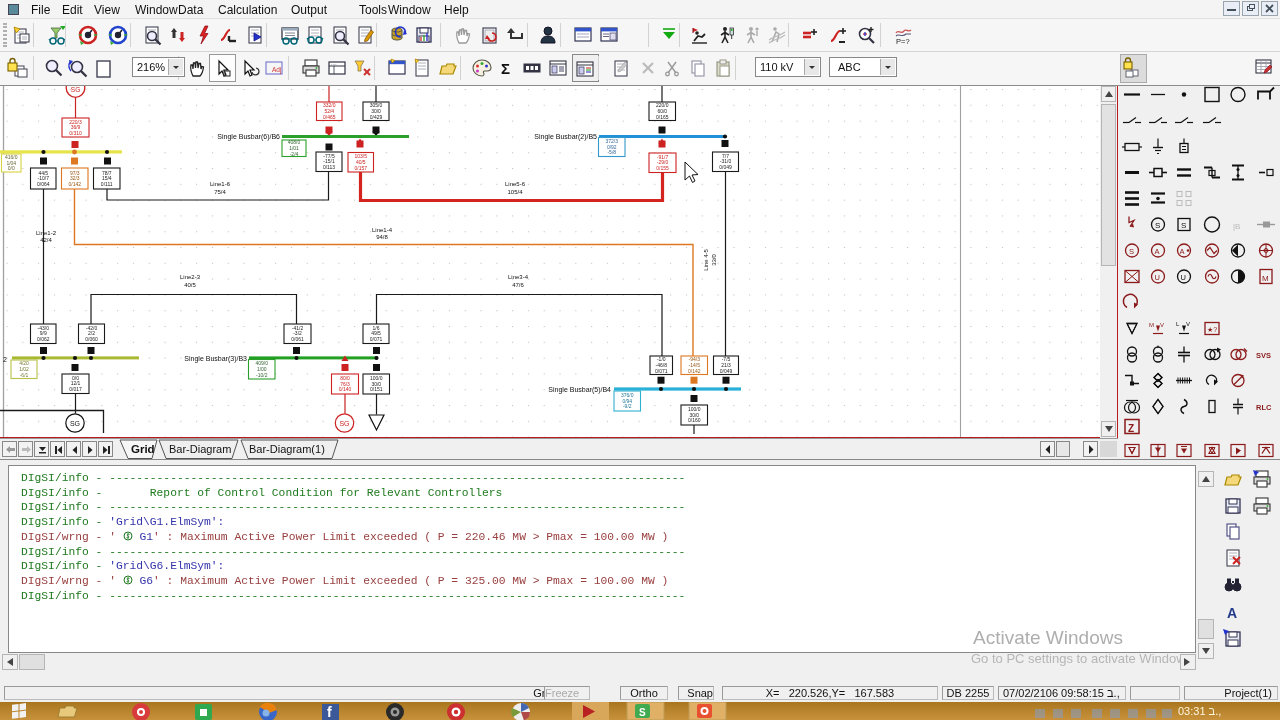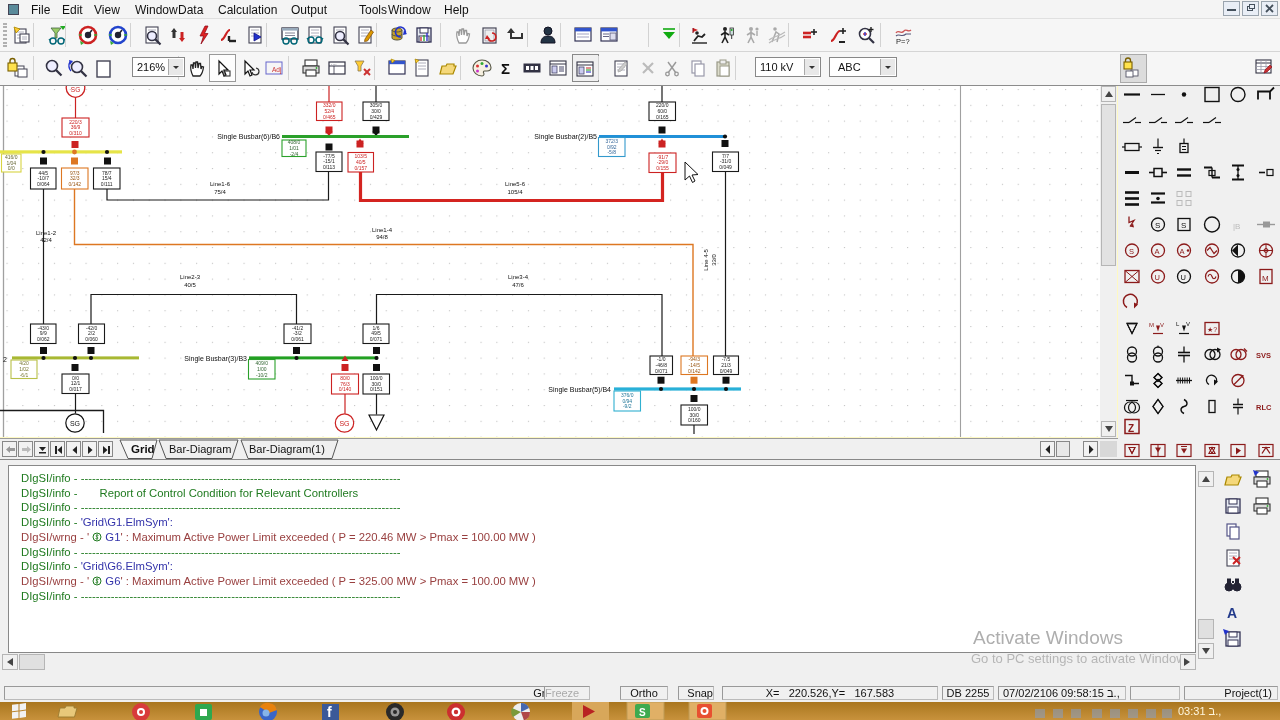--- a/index.html
+++ b/index.html
@@ -1,29 +1,29 @@
 <!DOCTYPE html>
 <html><head><meta charset="utf-8"><style>
 
 *{margin:0;padding:0;box-sizing:border-box;}
 html,body{width:1280px;height:720px;overflow:hidden;font-family:"Liberation Sans",sans-serif;background:#f0f0f0;}
 .abs{position:absolute;}
-#root{position:relative;width:1280px;height:720px;background:#fef9c3;}
+#root{position:relative;width:1280px;height:720px;background:#b91c1c;}
 .menubar{left:0;top:0;width:1280px;height:19px;background:#f4f4f4;border-bottom:1px solid #e0e0e0;font-size:12px;color:#111;}
 .menubar span.mi{position:absolute;top:3px;}
 .tb1{left:0;top:19px;width:1280px;height:33px;background:#f6f6f6;border-bottom:1px solid #d5d5d5;}
 .tb2{left:0;top:52px;width:1280px;height:34px;background:#f6f6f6;border-bottom:1px solid #8c8c8c;}
 .vsep{position:absolute;width:1px;height:24px;top:4px;background:#d2d2d2;}
 .combo{position:absolute;background:#fff;border:1px solid #888;height:20px;font-size:11px;color:#111;line-height:18px;padding-left:4px;margin-left:9px;}
 .combo .da{position:absolute;right:1px;top:1px;bottom:1px;width:15px;background:#e8e8e8;border-left:1px solid #aaa;}
 .combo .da:after{content:"";position:absolute;left:4px;top:7px;border:3.5px solid transparent;border-top-color:#333;}
 .tabbar{left:0;top:438px;width:1118px;height:21px;background:#f0f0f0;border-top:1px solid #9a9a9a;}
 .navbtn{position:absolute;top:2px;width:15px;height:16px;border:1px solid #888;background:#f2f2f2;color:#222;}
 .outwin{left:0;top:459px;width:1280px;height:225px;background:#f0f0f0;border-top:1px solid #888;}
-pre.olog{font-family:Liberation Sans, sans-serif;font-size:11.3px;line-height:14.7px;margin:5px 0 0 12px;}
+pre.olog{font-family:Liberation Mono, monospace;font-size:11.3px;line-height:14.7px;margin:5px 0 0 12px;}
 .statusbar{left:0;top:684px;width:1280px;height:18px;background:#f0f0f0;font-size:11px;color:#111;}
 .sfield{position:absolute;top:2px;height:14px;border:1px solid #bbb;border-top-color:#999;border-left-color:#999;background:#f0f0f0;font-size:11px;line-height:13px;}
 .taskbar{left:0;top:702px;width:1280px;height:18px;background:linear-gradient(#a9761f,#c8923c);}
 svg text{font-family:"Liberation Sans",sans-serif;}
 
 </style></head><body>
 <div id="root">
 <div class="abs menubar">
 <span style="position:absolute;left:8px;top:4px;width:11px;height:11px;background:#5a8a9a;border:1px solid #445;"></span>
 <span class="mi" style="left:31px;">File</span>

